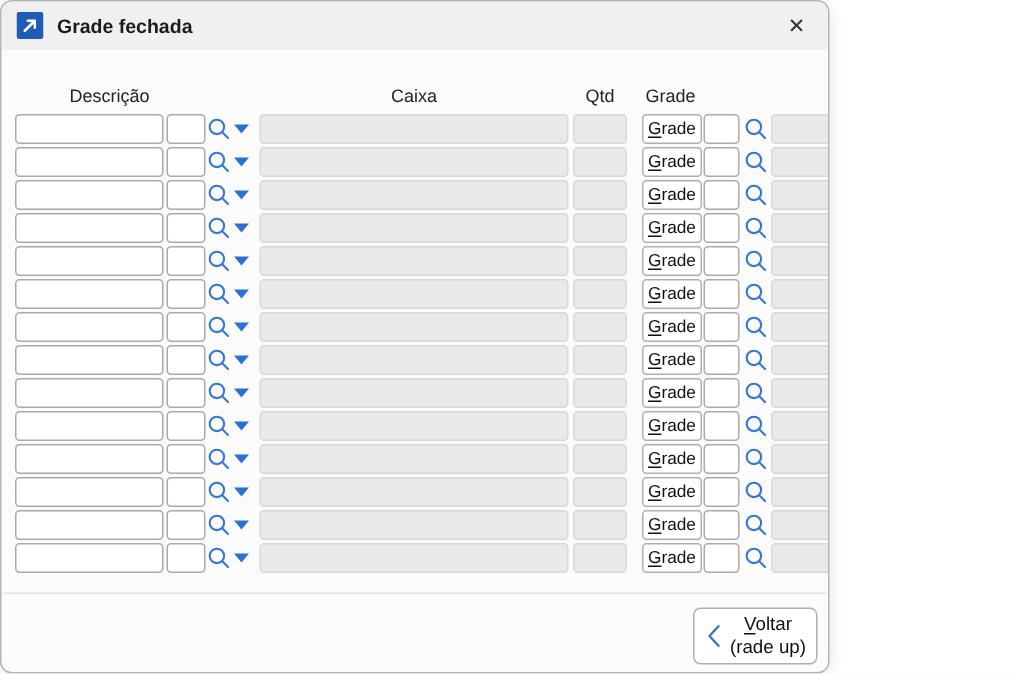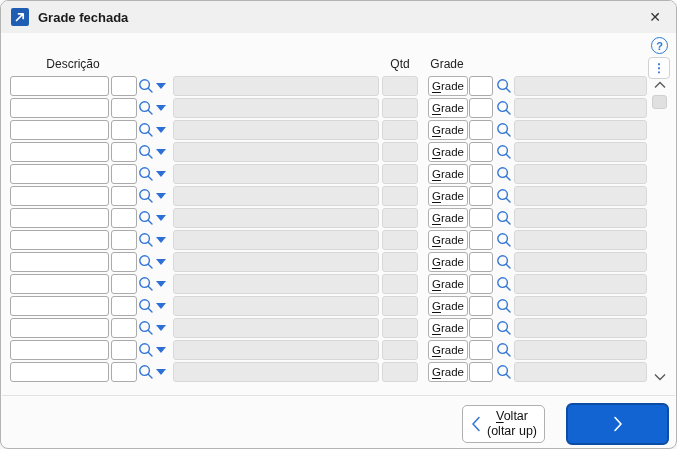--- a/index.html
+++ b/index.html
@@ -1,16 +1,16 @@
 <!DOCTYPE html>
 <html><head>
 <meta charset="utf-8">
 <style>
   html,body{margin:0;padding:0;background:#ffffff;font-family:"Liberation Sans",sans-serif;}
-  .dialog{position:relative;width:677px;height:449px;background:#fbfbfb;border:1px solid #b4b4b4;
+  .dialog{position:relative;width:553px;height:449px;background:#fbfbfb;border:1px solid #b4b4b4;
           border-radius:8px;overflow:hidden;box-sizing:border-box;box-shadow:0 2px 10px rgba(0,0,0,.10);}
   
   .titlebar{position:absolute;left:0;top:0;right:0;height:32px;background:#f0f0f0;display:flex;align-items:center;}
   .title-icon{margin-left:10px;width:18px;height:18px;display:inline-flex;}
   .title-text{margin-left:9px;font-size:13px;font-weight:600;color:#1b1b1b;}
   .close-btn{position:absolute;right:8px;top:3px;width:26px;height:26px;background:transparent;border:none;
              font-size:14px;color:#333;cursor:pointer;display:flex;align-items:center;justify-content:center;padding:0;}
   
   .help-btn{position:absolute;left:650px;top:36px;width:17px;height:17px;border:1.6px solid #2b7cd3;border-radius:50%;
             background:transparent;color:#2b7cd3;font-size:11px;font-weight:700;line-height:14px;text-align:center;
@@ -82,20 +82,21 @@
     </span>
     <span class="title-text">Grade fechada</span>
     <button class="close-btn">✕</button>
   </div>
 
   <button class="help-btn">?</button>
   <button class="menu-btn">⋮</button>
 
   <div class="header-row">
     <span class="col-label col-desc">Descrição</span>
+    <span class="col-label col-caixa">Caixa</span>
     <span class="col-label col-qtd">Qtd</span>
     <span class="col-label col-grade">Grade</span>
   </div>
 
   <div class="rows" id="rows">
   <div class="row">
     <input class="inp inp-desc" value="" style="">
     <input class="inp inp-code" value="" style="">
     <span class="icon-search s1">
       <svg width="16" height="16" viewBox="0 0 16 16">
@@ -434,21 +435,21 @@
   <div class="divider"></div>
 
   <button class="btn-back">
     <span class="chev">
       <svg width="12" height="18" viewBox="0 0 12 18">
           <polyline points="9,2.5 3,9 9,15.5" fill="none" stroke="#3577d4" stroke-width="1.6" stroke-linecap="round" stroke-linejoin="round"></polyline>
         </svg>
     </span>
     <span class="btn-lines">
       <span><u>V</u><span>oltar</span></span>
-      <span>(oltar up)</span>
+      <span>(rade up)</span>
     </span>
   </button>
 
   <button class="btn-next">
     <span class="chev">
       <svg width="12" height="18" viewBox="0 0 12 18">
           <polyline points="3,2.5 9,9 3,15.5" fill="none" stroke="#ffffff" stroke-width="1.6" stroke-linecap="round" stroke-linejoin="round"></polyline>
         </svg>
     </span>
   </button>

